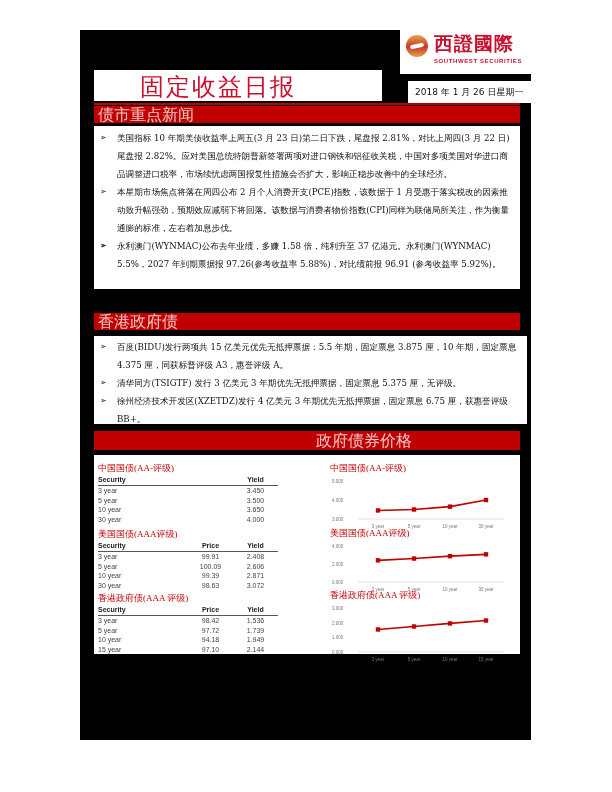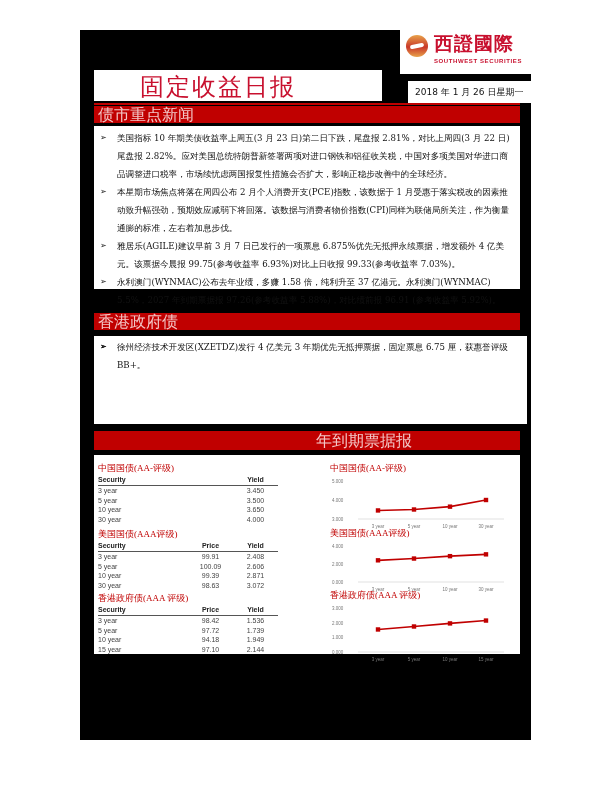--- a/index.html
+++ b/index.html
@@ -86,33 +86,33 @@
 <div class="date-box">
   <div class="date-text">2018 年 1 月 26 日星期一</div>
 </div>
 
 <div class="red-rule"></div>
 
 <div class="section-bar" style="top:106px;">债市重点新闻</div>
 <div class="content-box" style="left:94px; top:126px; width:426px; height:163px; padding-top:3px;">
   <div class="bullet"><span class="mark">➢</span><span>美国指标 10 年期美债收益率上周五(3 月 23 日)第二日下跌，尾盘报 2.81%，对比上周四(3 月 22 日)尾盘报 2.82%。应对美国总统特朗普新签署两项对进口钢铁和铝征收关税，中国对多项美国对华进口商品调整进口税率，市场续忧虑两国报复性措施会否扩大，影响正稳步改善中的全球经济。</span></div>
   <div class="bullet"><span class="mark">➢</span><span>本星期市场焦点将落在周四公布 2 月个人消费开支(PCE)指数，该数据于 1 月受惠于落实税改的因素推动致升幅强劲，预期效应减弱下将回落。该数据与消费者物价指数(CPI)同样为联储局所关注，作为衡量通膨的标准，左右着加息步伐。</span></div>
-  <div class="bullet"><span class="mark">➢</span><span>雅居乐(AGILE)建议早前 3 月 7 日已发行的一项票息 6.875%优先无抵押永续票据，增发额外 4 亿美元。该票据今晨报 99.75(参考收益率 6.93%)对比上日收报 99.33(参考收益率 7.03%)。</span></div>
+  <div class="bullet"><span class="mark">➢</span></div>
   <div class="bullet"><span class="mark">➢</span><span>永利澳门(WYNMAC)公布去年业绩，多赚 1.58 倍，纯利升至 37 亿港元。永利澳门(WYNMAC) 5.5%，2027 年到期票据报 97.26(参考收益率 5.88%)，对比绩前报 96.91 (参考收益率 5.92%)。</span></div>
 </div>
 
 <div class="section-bar" style="top:313px;">香港政府债</div>
 <div class="content-box" style="left:94px; top:336px; width:433px; height:88px; padding-top:2px;">
-  <div class="bullet"><span class="mark">➢</span></div>
-  <div class="bullet"><span class="mark">➢</span></div>
+  <div class="bullet"><span class="mark">➢</span><span>百度(BIDU)发行两项共 15 亿美元优先无抵押票据：5.5 年期，固定票息 3.875 厘，10 年期，固定票息 4.375 厘，同获标普评级 A3，惠誉评级 A。</span></div>
+  <div class="bullet"><span class="mark">➢</span><span>清华同方(TSIGTF) 发行 3 亿美元 3 年期优先无抵押票据，固定票息 5.375 厘，无评级。</span></div>
   <div class="bullet"><span class="mark">➢</span><span>徐州经济技术开发区(XZETDZ)发行 4 亿美元 3 年期优先无抵押票据，固定票息 6.75 厘，获惠誉评级 BB+。</span></div>
 </div>
 
 <div class="section-bar" style="top:431px; height:19px; line-height:19px;">
-  <span style="position:absolute; left:222px;">年到期票据报</span>
+  <span style="position:absolute; left:222px;">政府债券价格</span>
 </div>
 <div class="content-box" style="left:94px; top:455px; width:426px; height:199px;"></div>
 
 <div class="tbl" style="top:462px;">
   <div class="sub-title">中国国债(AA-评级)</div>
   <div class="hd">
     <span class="c1">Security</span>
     <span class="c2"></span>
     <span class="c3">Yield</span>
   </div>

